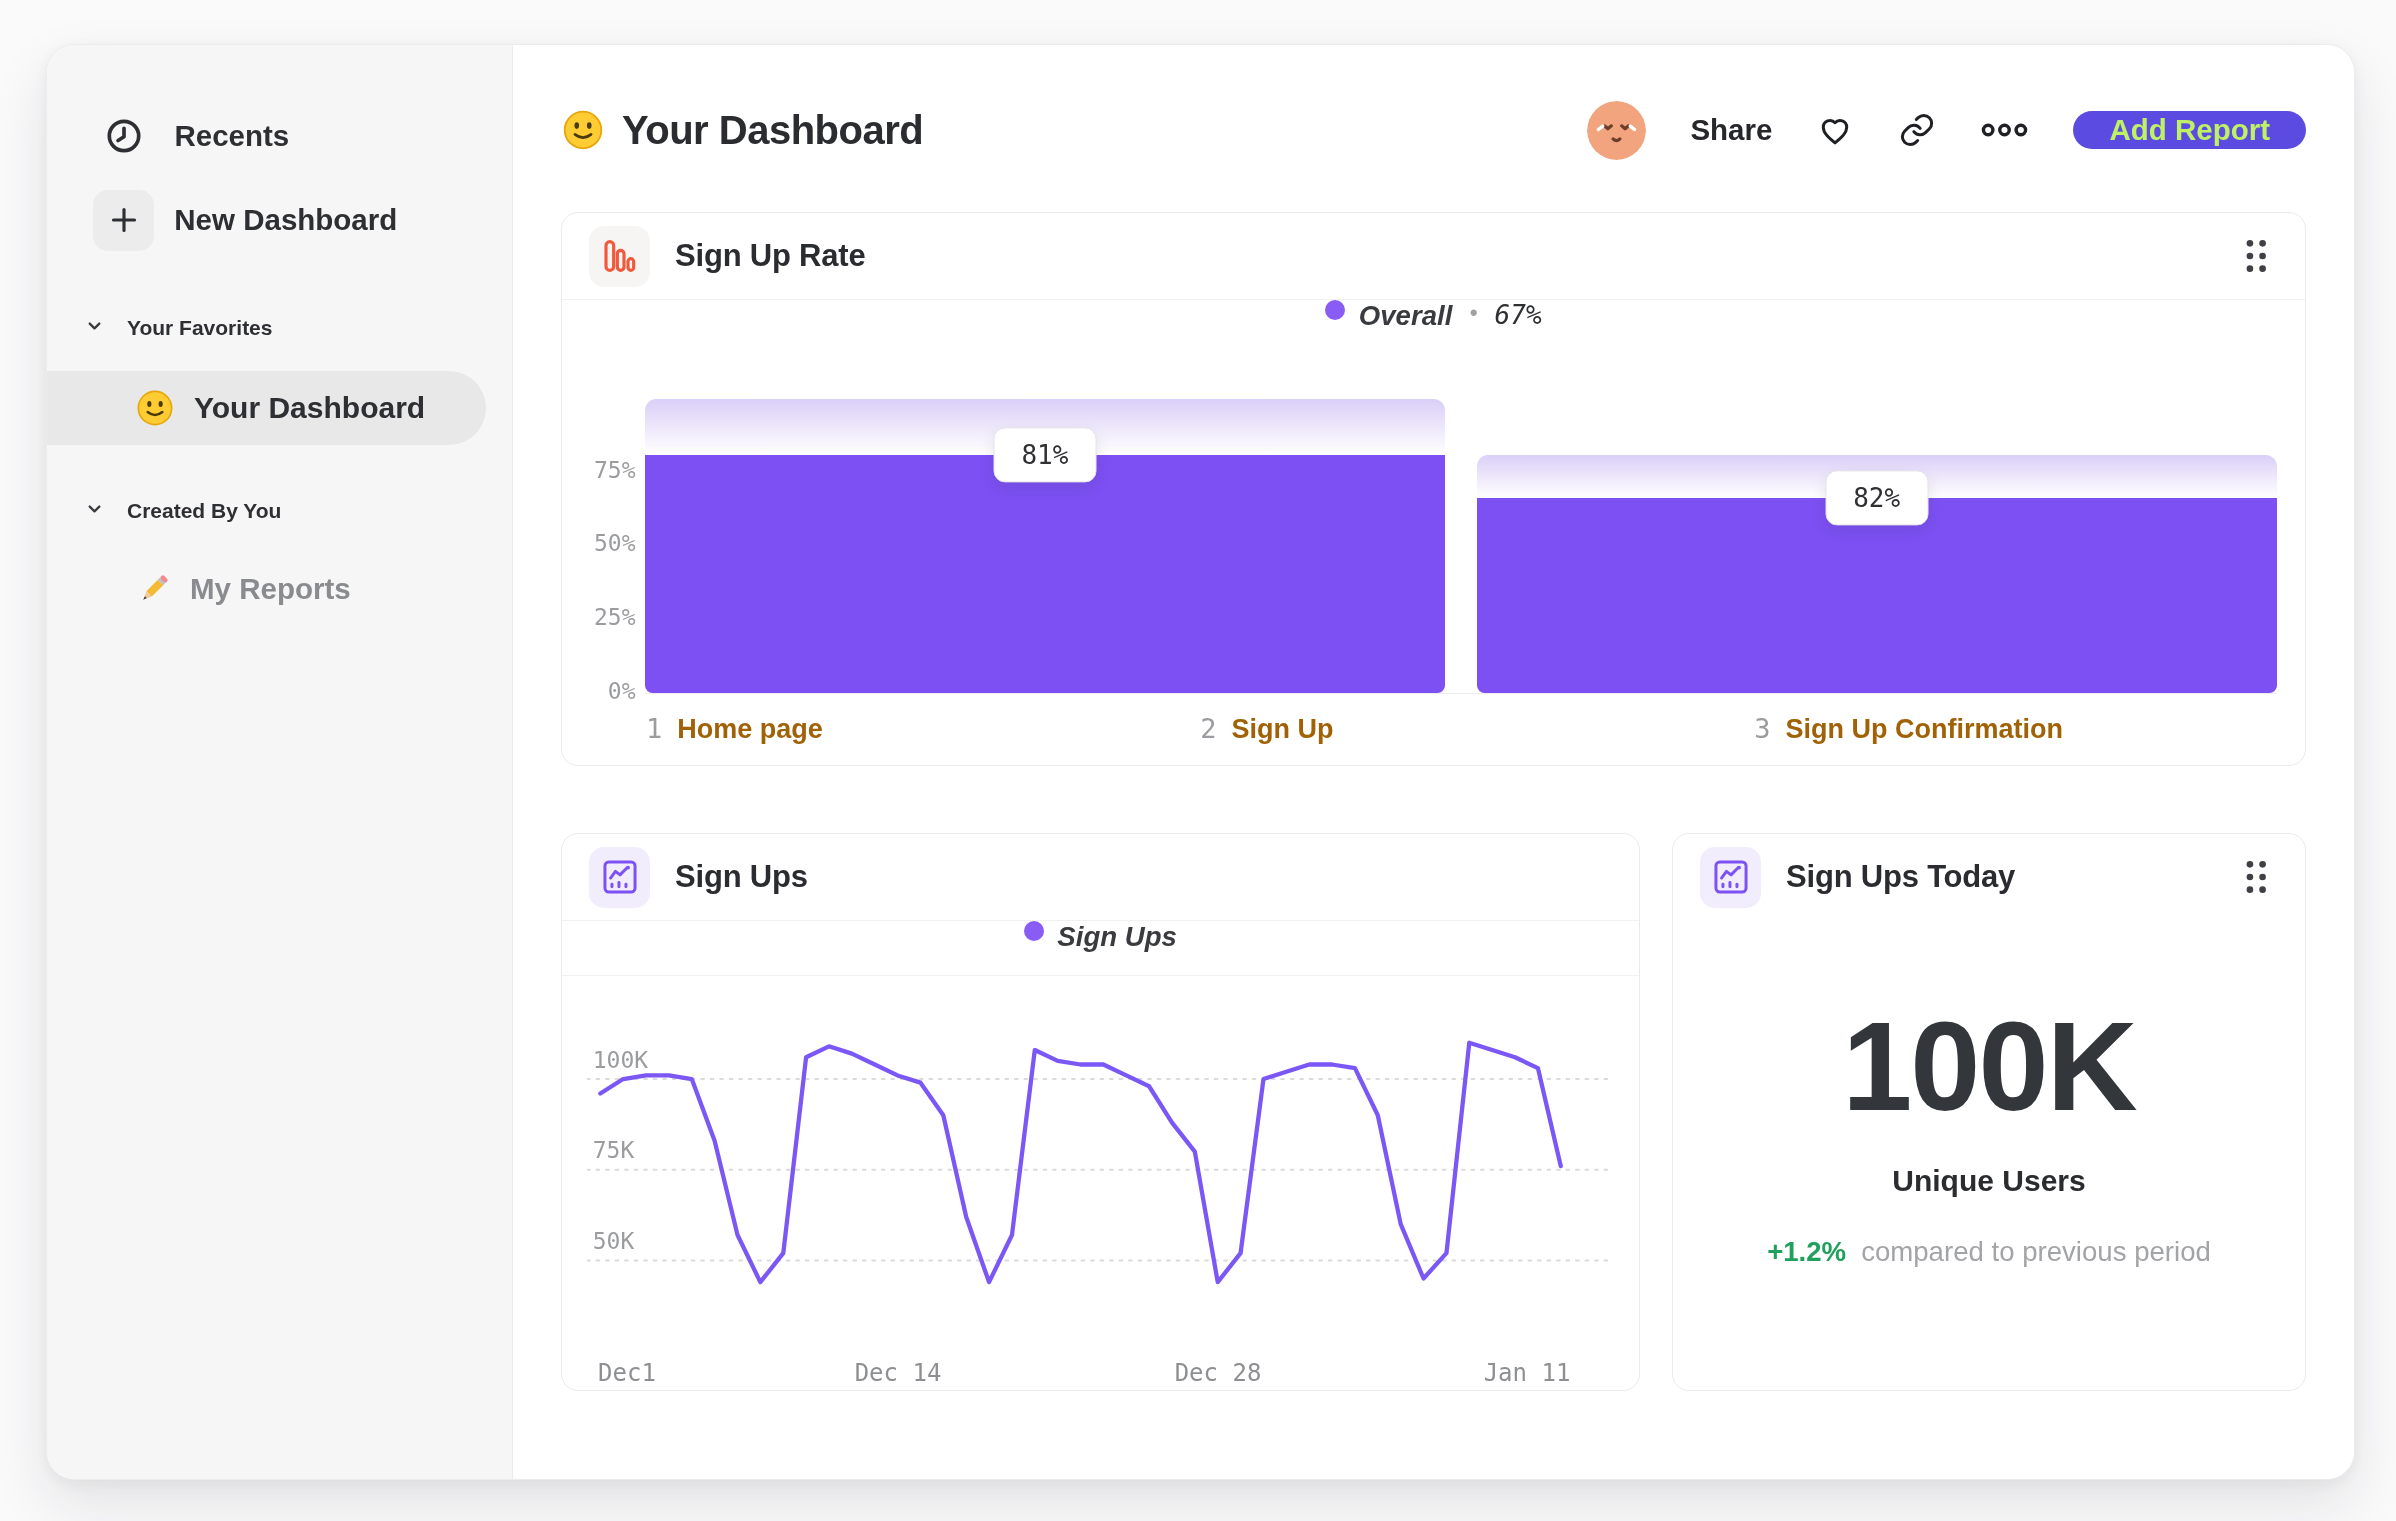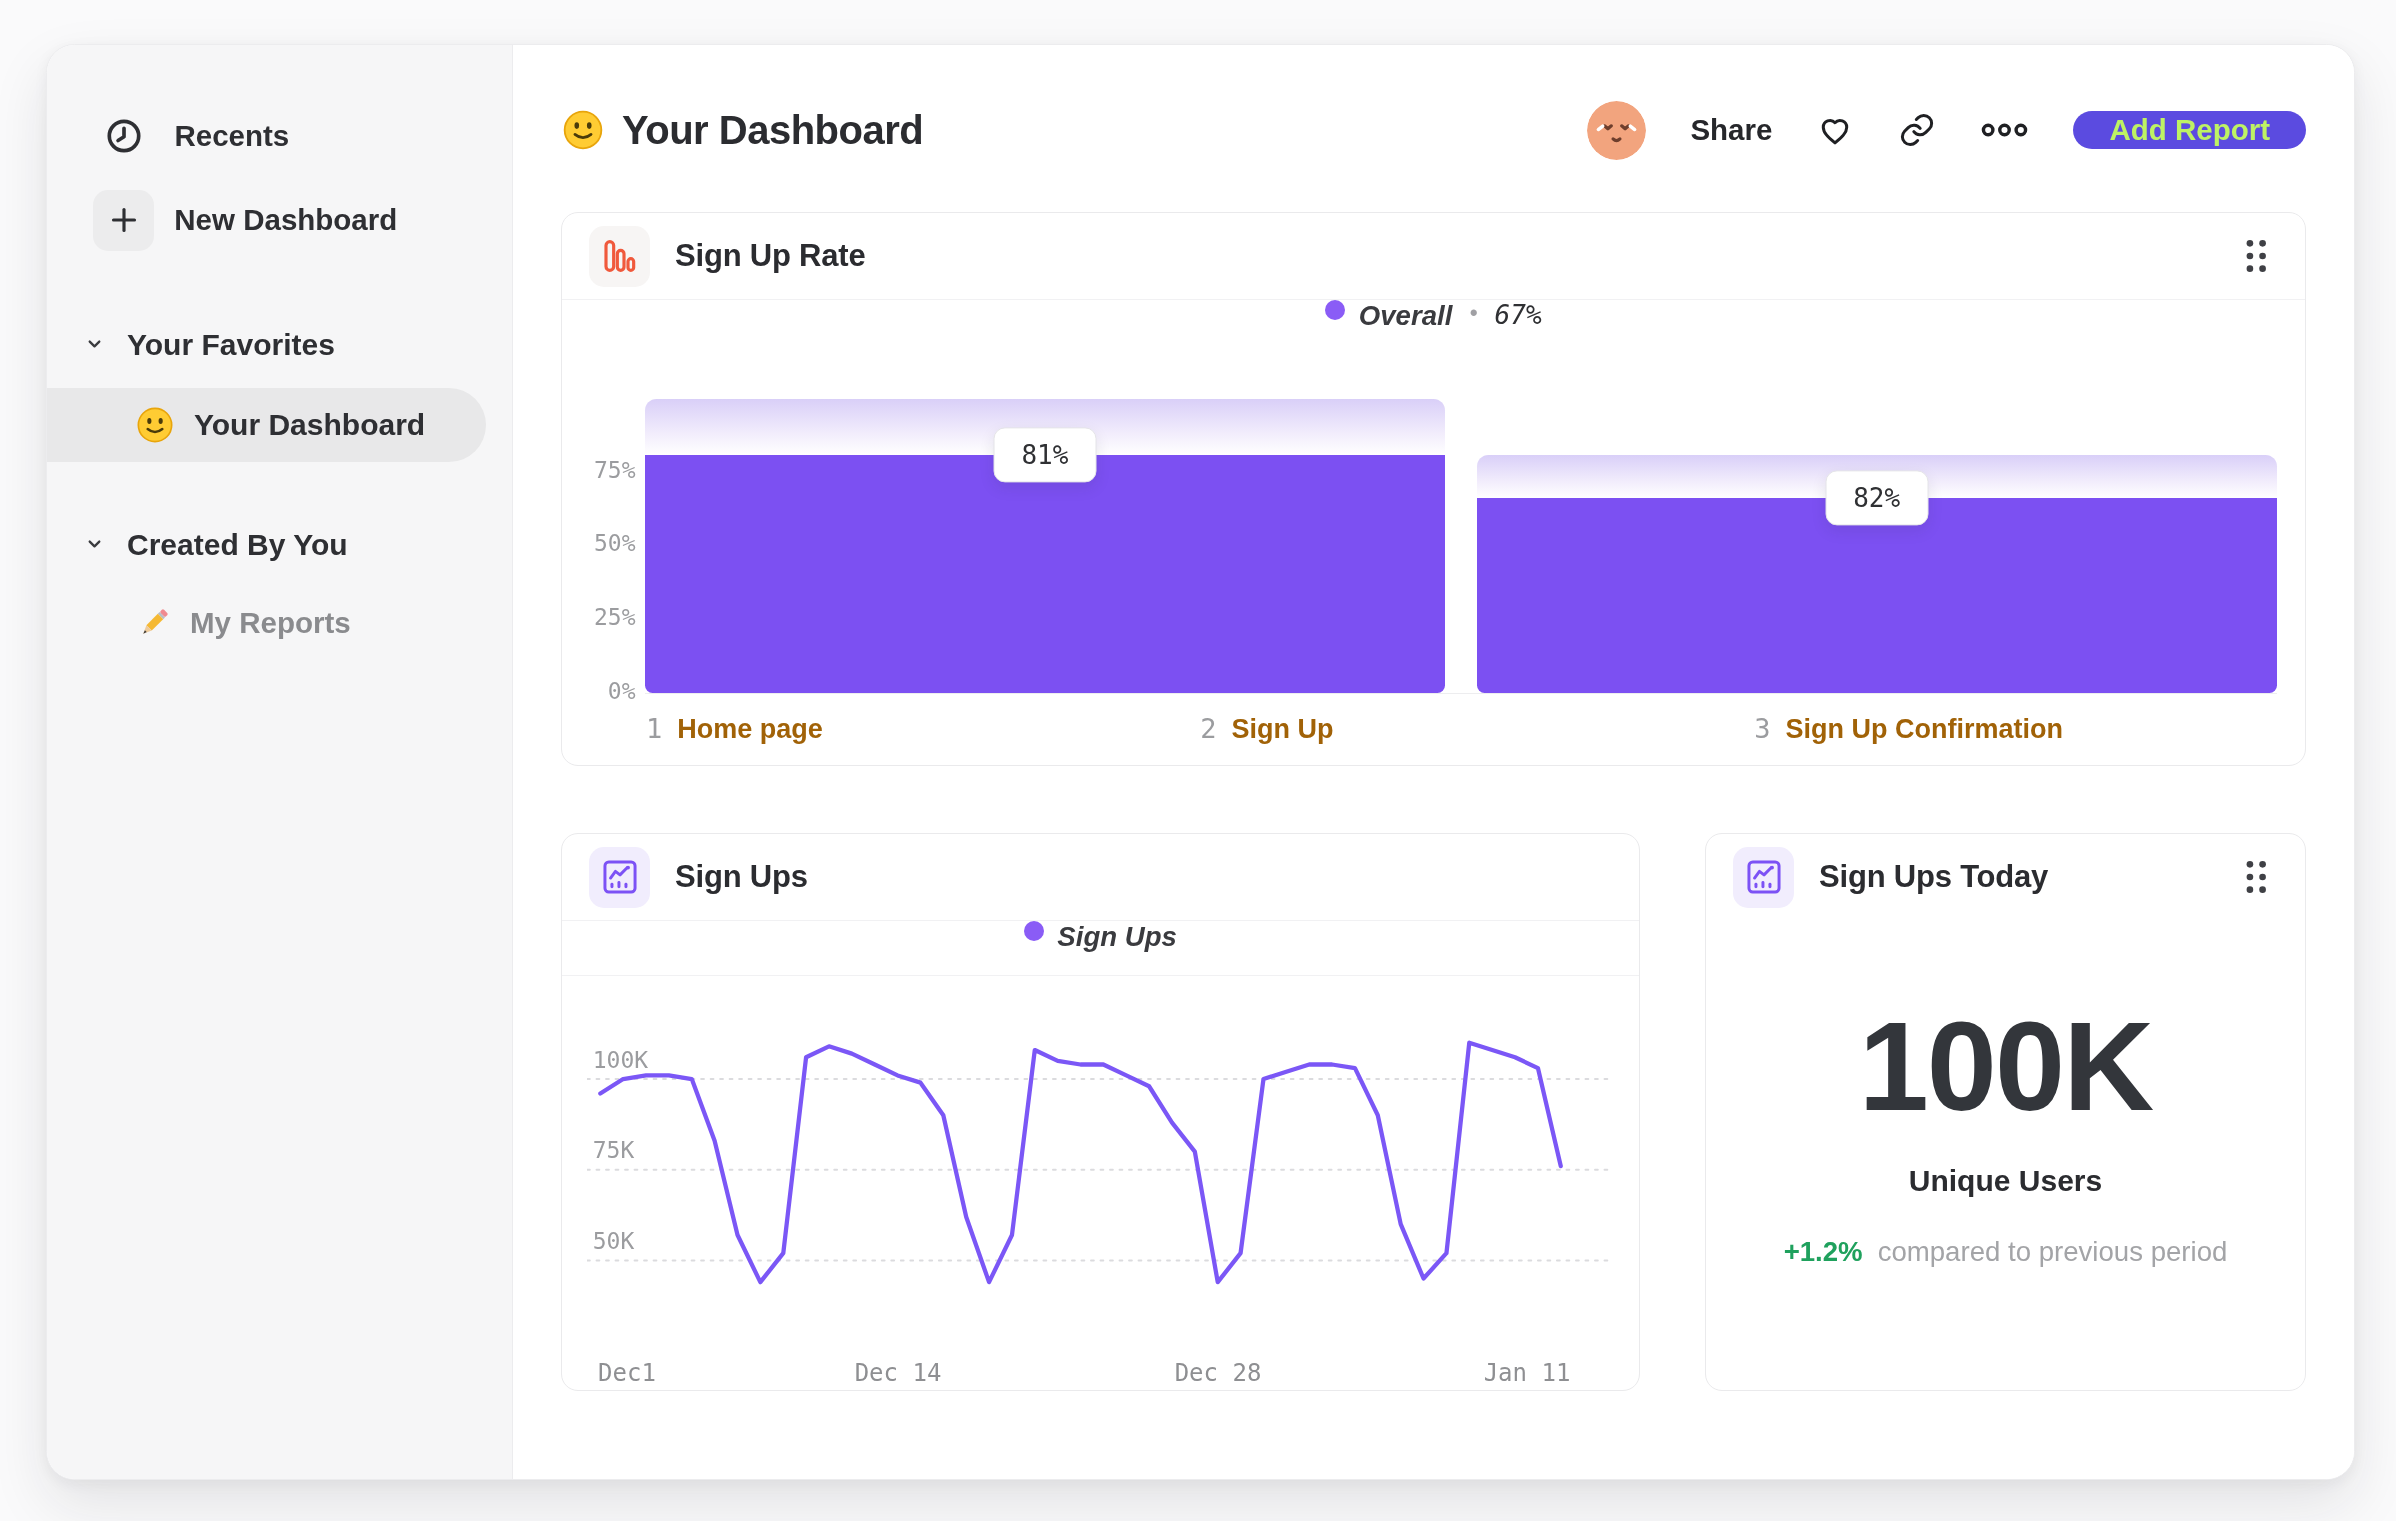--- a/index.html
+++ b/index.html
@@ -28,22 +28,22 @@
   .side-item {
     display:flex; align-items:center; gap:28.5px; height:84px; padding-left:55px;
     font-size:29.5px; font-weight:700; color:#2E2F33; cursor:pointer;
   }
   .side-item .plainicon { width:44px; height:44px; display:flex; align-items:center; justify-content:center; }
   .iconbox {
     width:61px; height:61px; border-radius:15px; background:#ECECED;
     display:flex; align-items:center; justify-content:center; margin-left:-8.6px; margin-right:-8.6px;
   }
   .side-section {
-    display:flex; align-items:center; gap:21px; margin-top:61px; padding-left:36px;
-    font-size:30px; font-weight:700; color:#2E2F33; height:44px;
+    display:flex; align-items:center; gap:21px; margin-top:44px; padding-left:36px;
+    font-size:21px; font-weight:700; color:#2E2F33; height:44px;
   }
   .side-pill {
     margin-top:21px; height:74px; width:439px; border-radius:0 42px 42px 0;
     background:#E8E8E9; display:flex; align-items:center; gap:19px; padding-left:88px;
     font-size:30px; font-weight:700; color:#2E2F33; cursor:pointer;
   }
   .side-sub {
     margin-top:25px; height:61px; display:flex; align-items:center; gap:17px; padding-left:88px;
     font-size:29.5px; font-weight:700; color:#8A8B8E; cursor:pointer;
   }
@@ -111,21 +111,21 @@
 
   .bottom-row { display:flex; gap:32px; margin-top:67px; }
   .line-card { width:1079px; flex:0 0 1079px; height:558px; }
   .line-legend { border-bottom:1.4px solid #F1F1F3; height:55px; }
   .line-plot { position:relative; margin:13.3px 25px 0 25px; height:354px; }
   .line-plot svg { position:absolute; left:0; top:0; }
   .line-tick { position:absolute; font-size:23px; color:#9B9C9F; left:5.7px; }
   .line-xlabels { position:relative; margin:15px 25px 0 25px; height:38px; }
   .line-xlabel { position:absolute; transform:translateX(-50%); font-size:24px; color:#8E8F92; white-space:nowrap; }
 
-  .today-card { flex:1; height:558px; display:flex; flex-direction:column;margin-left:33px; }
+  .today-card { flex:1; height:558px; display:flex; flex-direction:column; }
   .big-number { text-align:center; font-size:126px; font-weight:700; color:#33363B; letter-spacing:-1.9px; margin-top:74px; }
   .big-label { text-align:center; font-size:30px; font-weight:700; color:#2B2C30; margin-top:25px; }
   .delta-row { display:flex; justify-content:center; align-items:baseline; gap:15px; margin-top:38px; }
   .delta-val { font-size:27.6px; font-weight:700; color:var(--green,#1FA15D); }
   .delta-ctx { font-size:27.6px; color:#A3A4A7; }
 </style>
 </head>
 <body>
 
 <div class="window">

